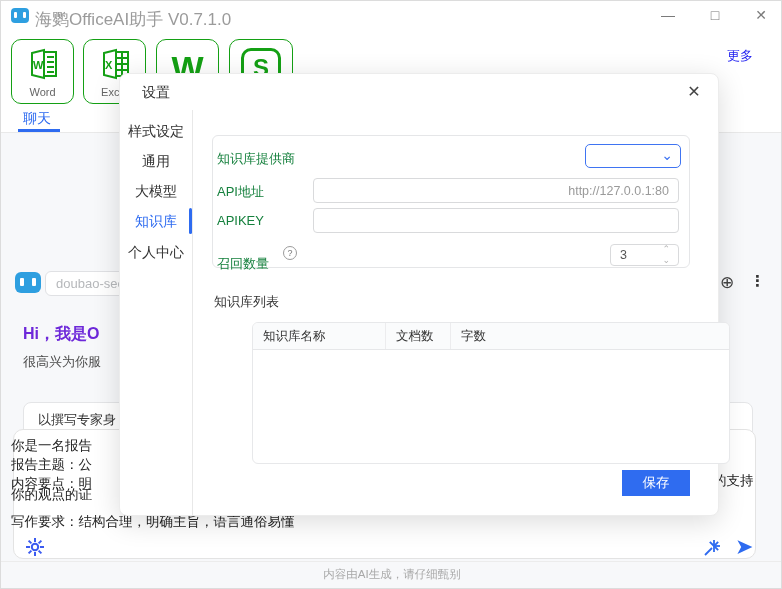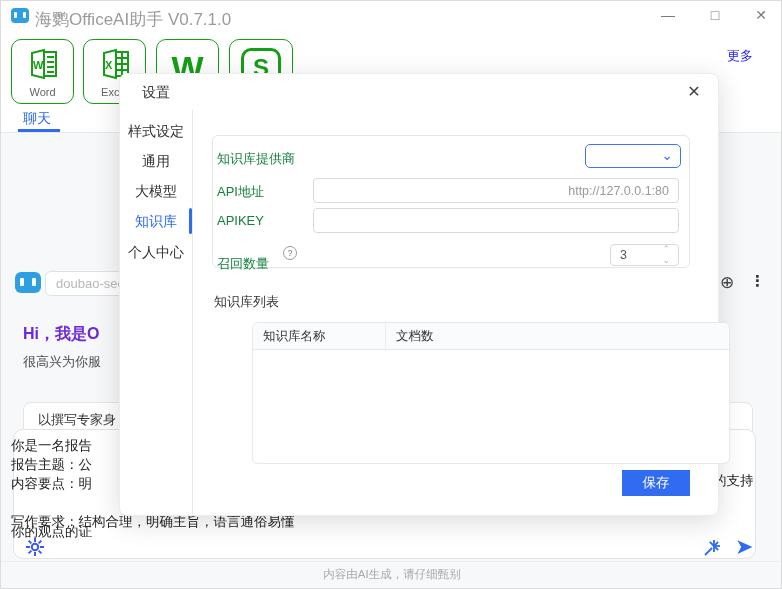--- a/index.html
+++ b/index.html
@@ -157,21 +157,21 @@
 
   <div class="sugg sugg1">以撰写专家身</div>
   <div class="sugg sugg2">以职业经理人</div>
   <div class="sugg sugg3">英文翻译一下</div>
 </div>
 
 <div class="composer"></div>
 <div class="comp-line" style="top:436px;">你是一名报告</div>
 <div class="comp-line" style="top:455px;">报告主题：公</div>
 <div class="comp-line" style="top:474px;">内容要点：明</div>
-<div class="comp-line" style="top:522px;text-align:center;">你的观点的证</div>
+<div class="comp-line" style="top:485px;text-align:center;">你的观点的证</div>
 <div class="comp-line" style="top:512px;font-family:Liberation Serif, serif;">写作要求：结构合理，明确主旨，语言通俗易懂</div>
 <div class="comp-frag">的支持</div>
 
 <div class="gear-ic">
   <svg width="20" height="20" viewBox="0 0 20 20">
       <g stroke="#3b5bf0" stroke-width="2" fill="none">
         <circle cx="10" cy="10" r="3.2"></circle>
         <line x1="10" y1="1" x2="10" y2="5"></line>
         <line x1="10" y1="15" x2="10" y2="19"></line>
         <line x1="1" y1="10" x2="5" y2="10"></line>
@@ -233,17 +233,18 @@
 ⌄</span>
     </div>
   </div>
 
   <div class="list-title">知识库列表</div>
 
   <div class="kb-table">
     <div class="kb-header">
       <div class="kb-th th-name">知识库名称</div>
       <div class="kb-th th-count">文档数</div>
+      <div class="kb-th th-words">字数</div>
     </div>
   </div>
 
   <div class="save-btn">保存</div>
 </div>
 
 </body></html>

